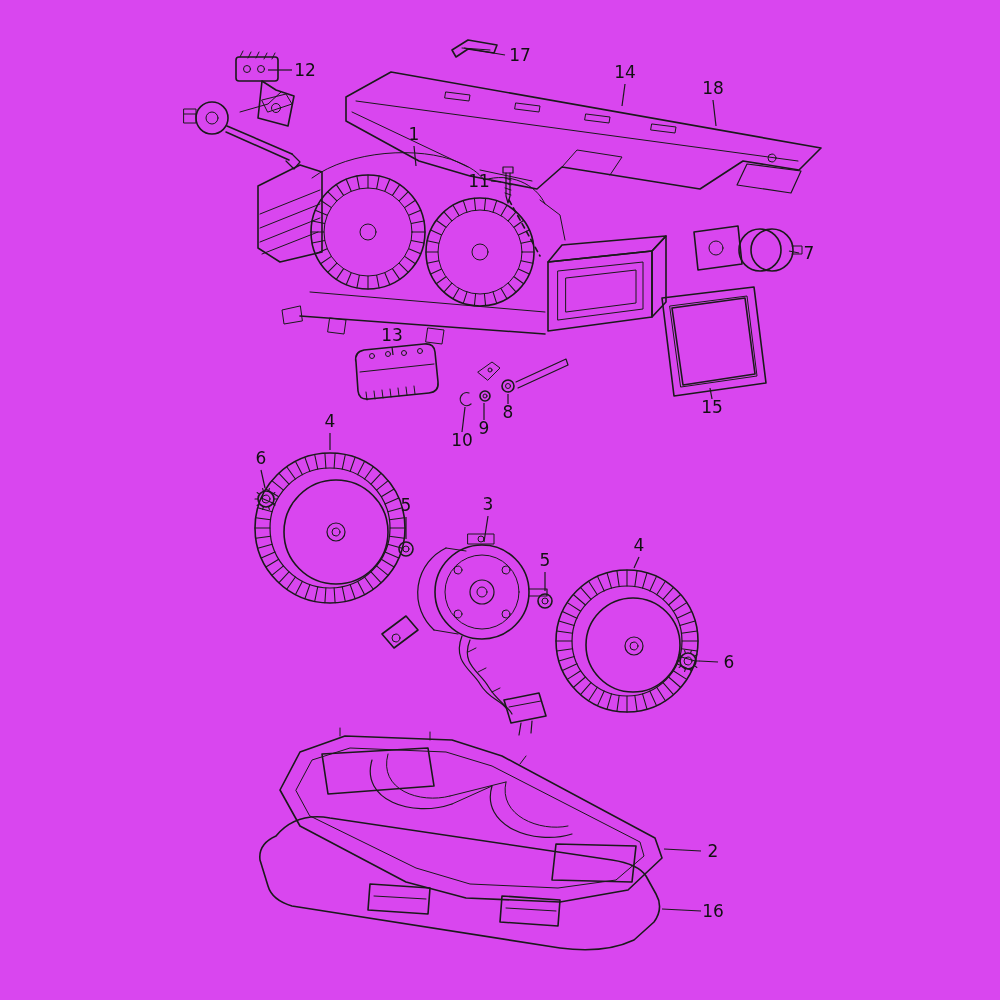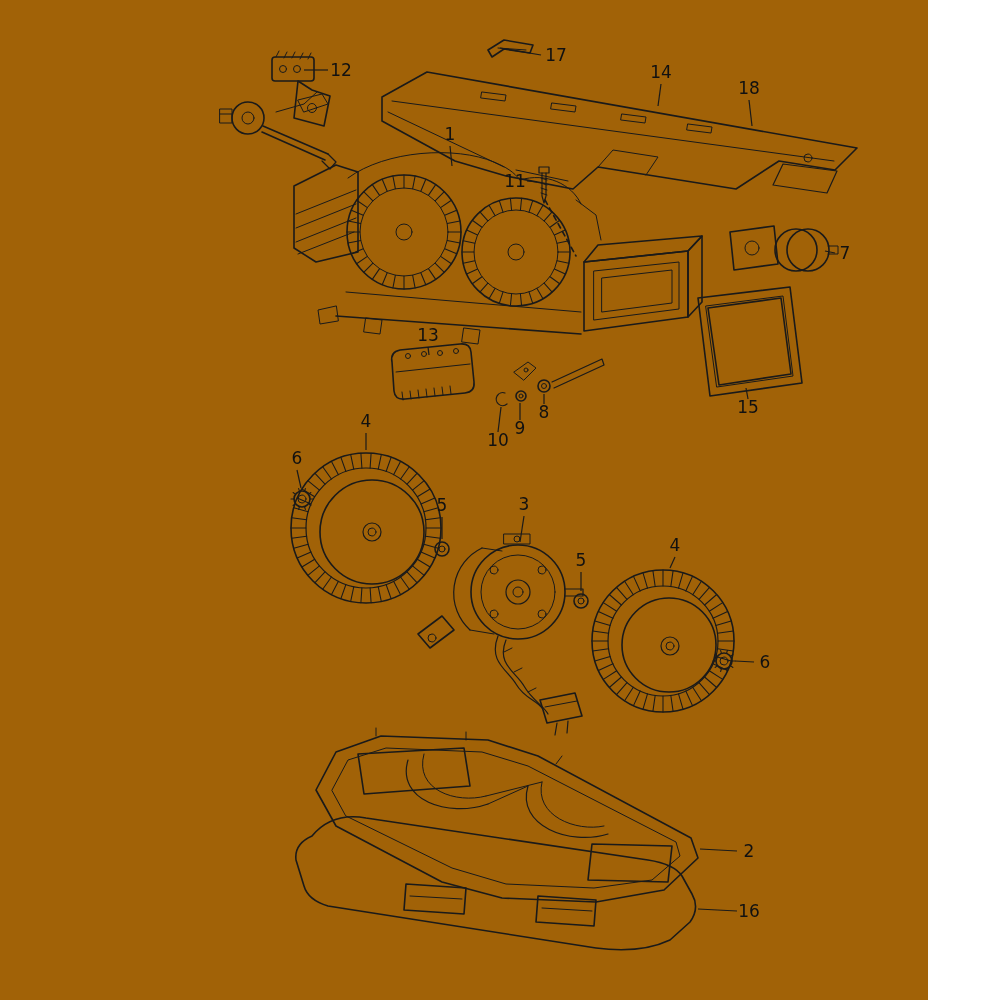--- a/index.html
+++ b/index.html
@@ -1,17 +1,17 @@
 <!DOCTYPE html>
 <html><head>
 <meta charset="utf-8">
 <style>
   html,body{margin:0;padding:0;background:#ffffff;}
-  #stage{position:relative;width:892px;height:1000px;background:#a16207;overflow:hidden;
-         font-family:"DejaVu Sans", sans-serif;padding-left:36px;}
+  #stage{position:relative;width:1000px;height:1000px;background:#d946ef;overflow:hidden;
+         font-family:"DejaVu Sans", sans-serif;}
   svg{--ink:#1a1a1a;display:block;}
   .art path,.art circle,.art rect,.art line,.art ellipse,.art polygon{
     fill:none;stroke:var(--ink);stroke-width:1.6;stroke-linecap:round;stroke-linejoin:round;}
   .art .thin{stroke-width:1;}
   .art .med{stroke-width:1.2;}
   .dashed{stroke-dasharray:5 4;stroke-width:1.1;}
   .fins line,.ticks line{stroke:var(--ink);stroke-width:1.05;}
   .mesh-fill{fill:url(#mesh);stroke:var(--ink);stroke-width:1;}
   .callout{font:17px "DejaVu Sans", sans-serif;fill:#111111;text-anchor:middle;cursor:default;}
   .leader{stroke:#1a1a1a;stroke-width:1.2;}

